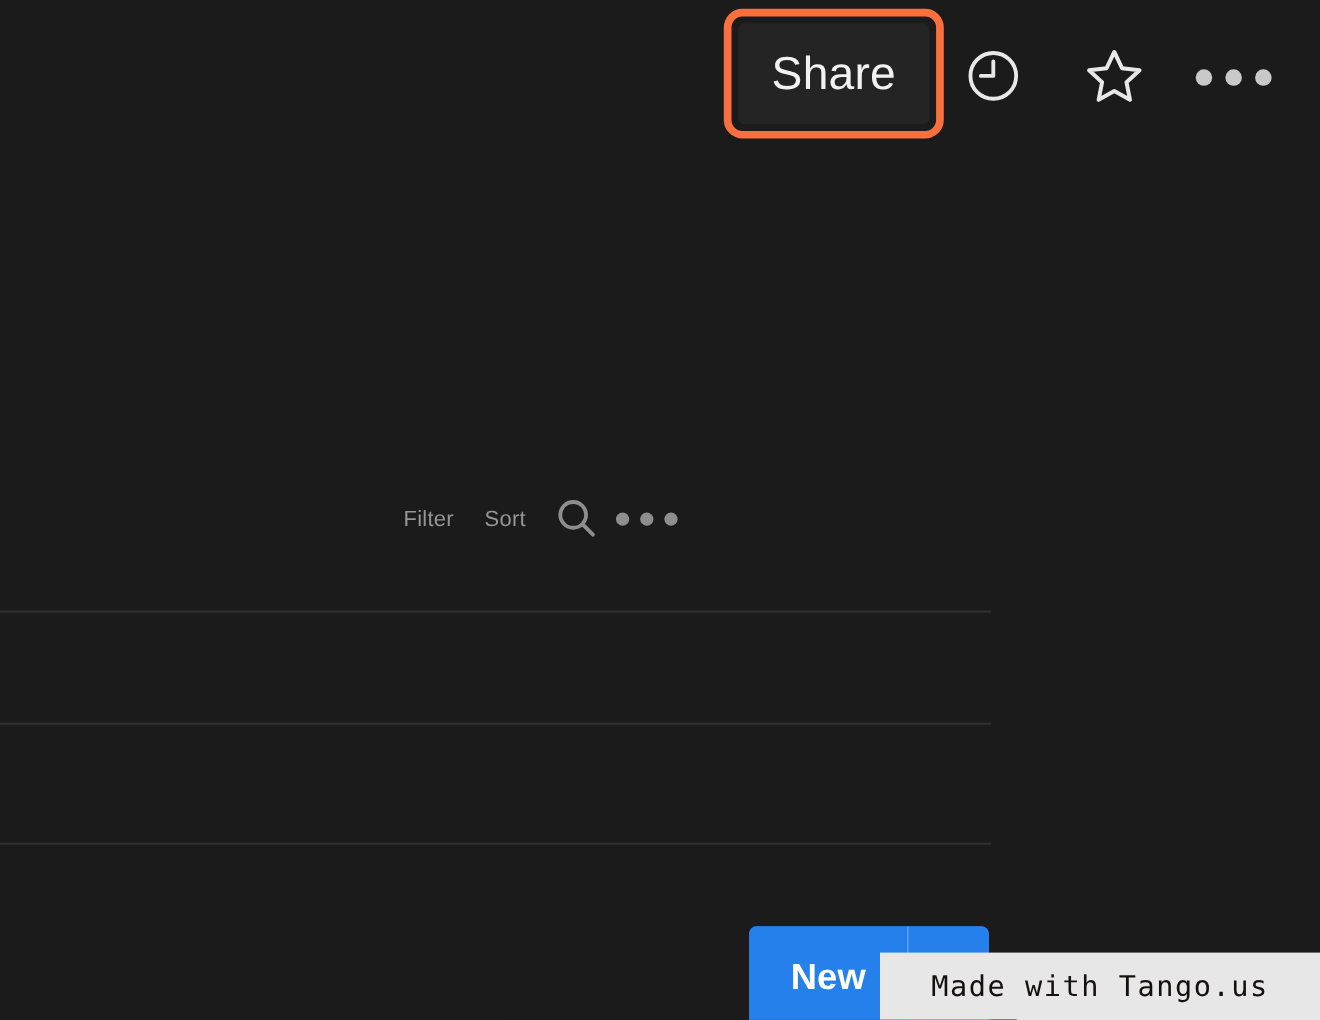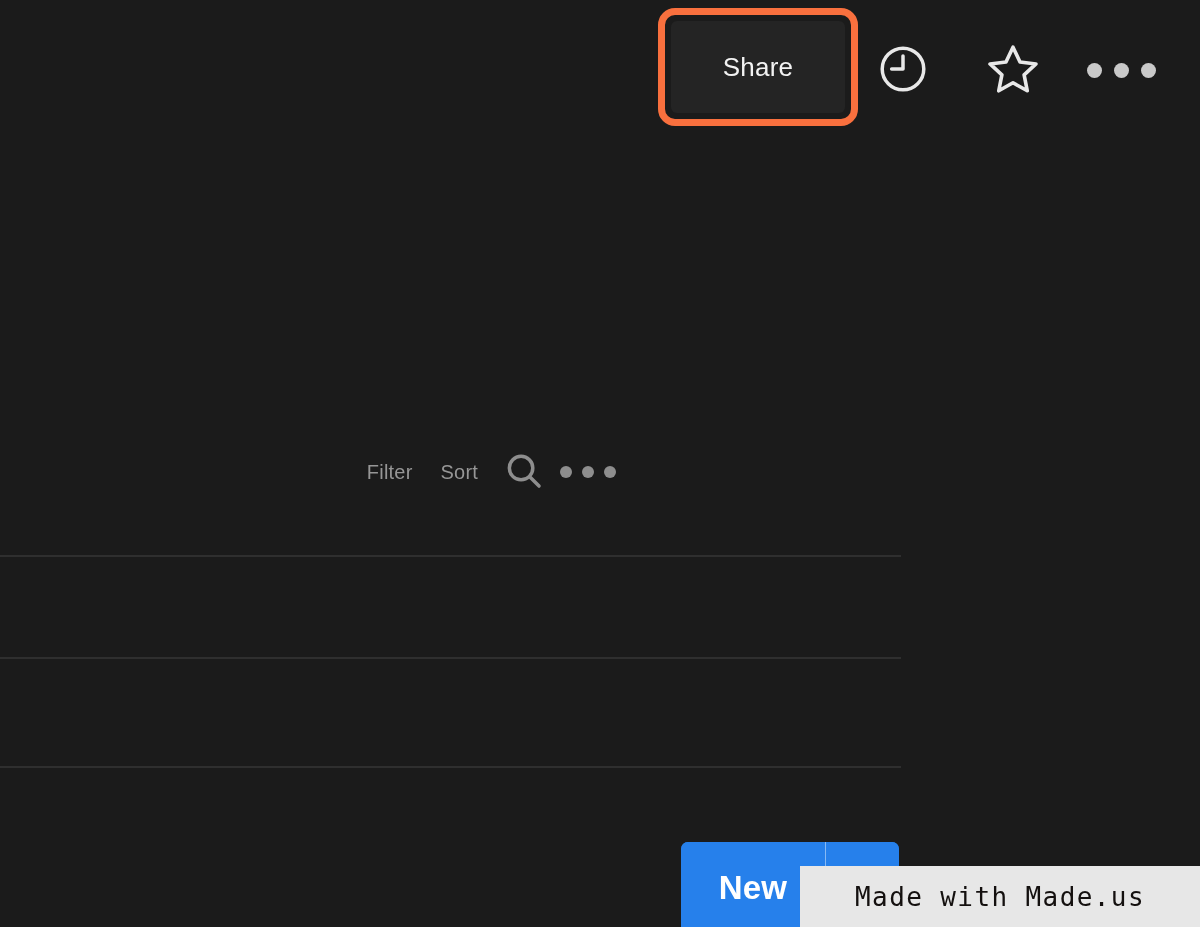--- a/index.html
+++ b/index.html
@@ -46,21 +46,21 @@
   .share-button {
     position: absolute;
     left: 671px;
     top: 21px;
     width: 174px;
     height: 92px;
     background: #242424;
     border: none;
     border-radius: 6px;
     color: #f2f2f2;
-    font-size: 26px;
+    font-size: 42px;
     font-family: "Liberation Sans", sans-serif;
     display: flex;
     align-items: center;
     justify-content: center;
     cursor: pointer;
     letter-spacing: 0.2px;
   }
 
   .icon-btn {
     position: absolute;
@@ -294,16 +294,16 @@
     </div>
   </div>
 
   <div class="list-area">
     <div class="row-divider" style="top:25px;"></div>
     <div class="row-divider" style="top:127px;"></div>
     <div class="row-divider" style="top:236px;"></div>
   </div>
 
   <div class="watermark">
-    <span>Made with Made.us</span>
+    <span>Made with Tango.us</span>
   </div>
 
 </div>
 
 </body></html>

